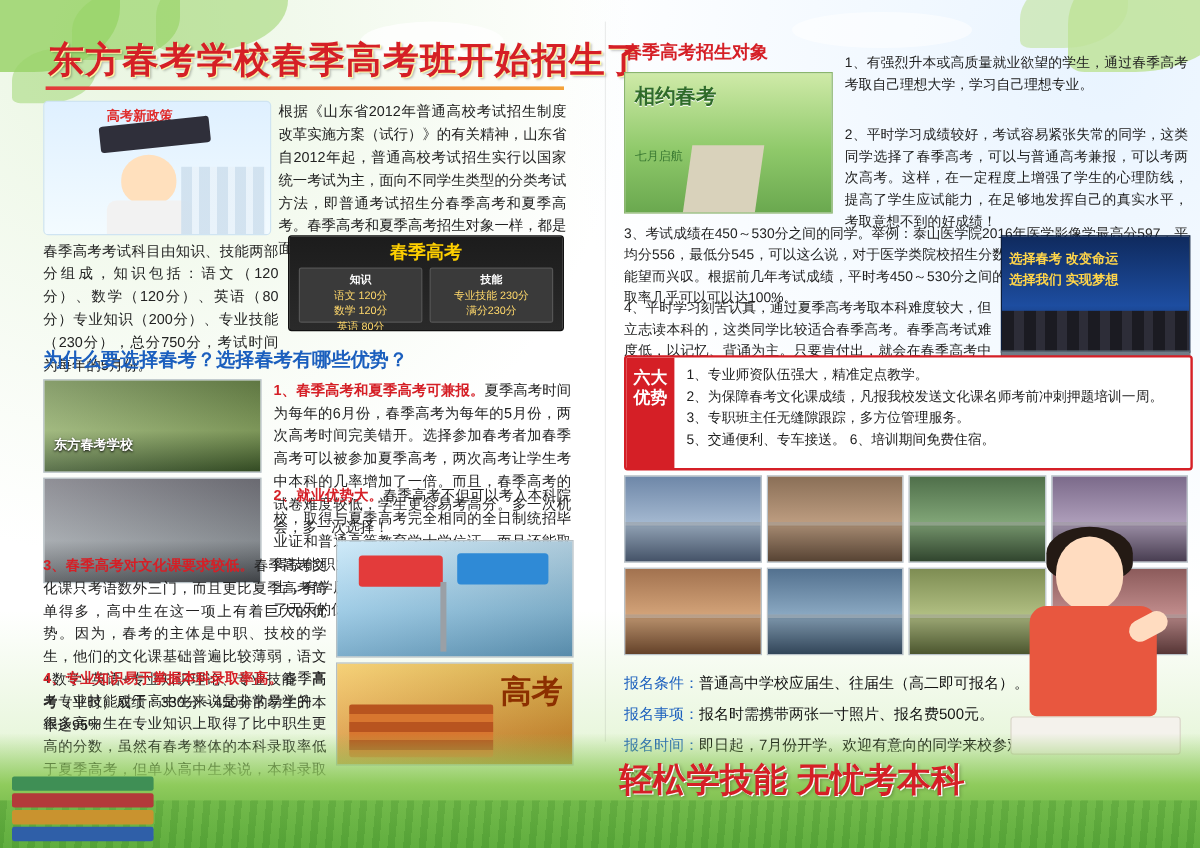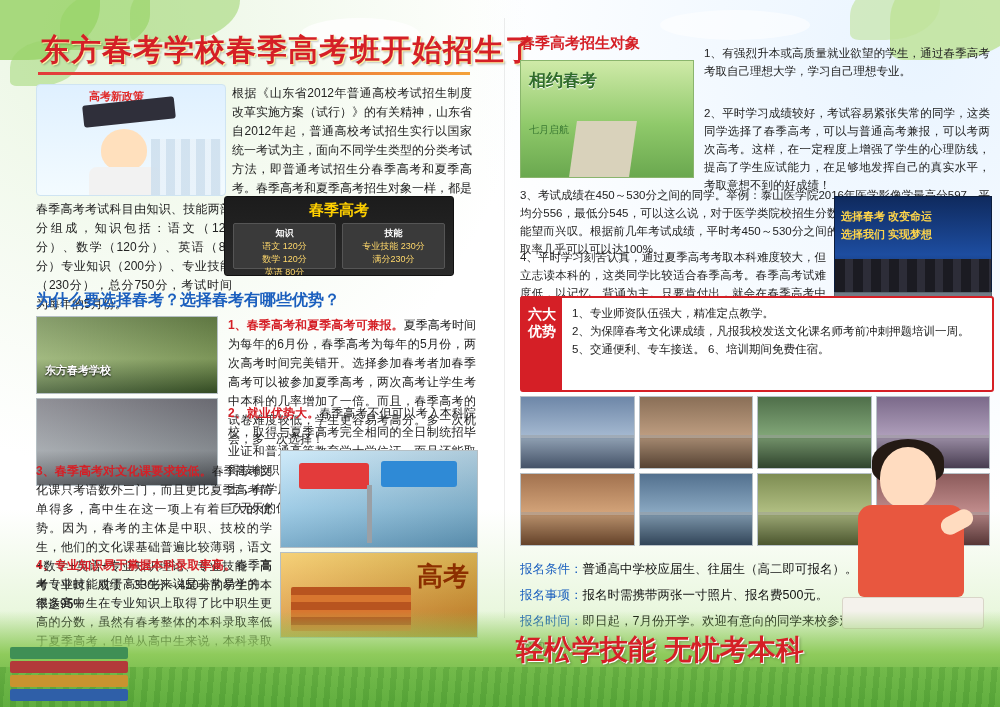--- a/index.html
+++ b/index.html
@@ -67,21 +67,21 @@
     position:absolute;right:4px;bottom:0;width:70px;height:56px;
     background:repeating-linear-gradient(90deg,#cfe0ee 0 9px,#e8f2fa 9px 15px);
     opacity:.9;
   }
   .para{
     position:absolute;color:#222;font-size:12px;line-height:19px;text-align:justify;
   }
   .p-intro{left:232px;top:84px;width:240px;}
   .p-subjects{left:36px;top:200px;width:196px;}
   .chunkimg{
-    position:absolute;left:224px;top:196px;width:228px;height:78px;
+    position:absolute;left:240px;top:196px;width:228px;height:78px;
     background:linear-gradient(180deg,#1c1c1c 0%,#2a2a2a 100%);
     border:1px solid #111;border-radius:3px;overflow:hidden;
   }
   .chunkimg .ttl{
     position:absolute;left:0;top:4px;width:100%;text-align:center;color:#ffd000;font-size:15px;font-weight:bold;
   }
   .chunkimg .cellrow{position:absolute;left:8px;top:26px;width:212px;height:46px;display:flex;gap:6px;}
   .chunkimg .cell{flex:1;background:#3a3a3a;border:1px solid #555;border-radius:2px;color:#ffd86b;font-size:9px;padding:3px;line-height:13px;text-align:center;}
   .chunkimg .cell b{color:#fff;}
 
@@ -307,20 +307,21 @@
 选择我们  实现梦想</div>
       <div class="caps"></div>
     </div>
     <div class="r-photo-crowd"></div>
 
     <div class="six">
       <div class="tag">六大优势</div>
       <ol>
         <li>1、专业师资队伍强大，精准定点教学。</li>
         <li>2、为保障春考文化课成绩，凡报我校发送文化课名师考前冲刺押题培训一周。</li>
+        <li>3、专职班主任无缝隙跟踪，多方位管理服务。</li>
         <li>5、交通便利、专车接送。            6、培训期间免费住宿。</li>
       </ol>
     </div>
 
     <div class="gallery">
       <div class="g g1">
           <div class="deskline"></div>
           <div class="rowfig"></div>
         </div>
       <div class="g g2">

